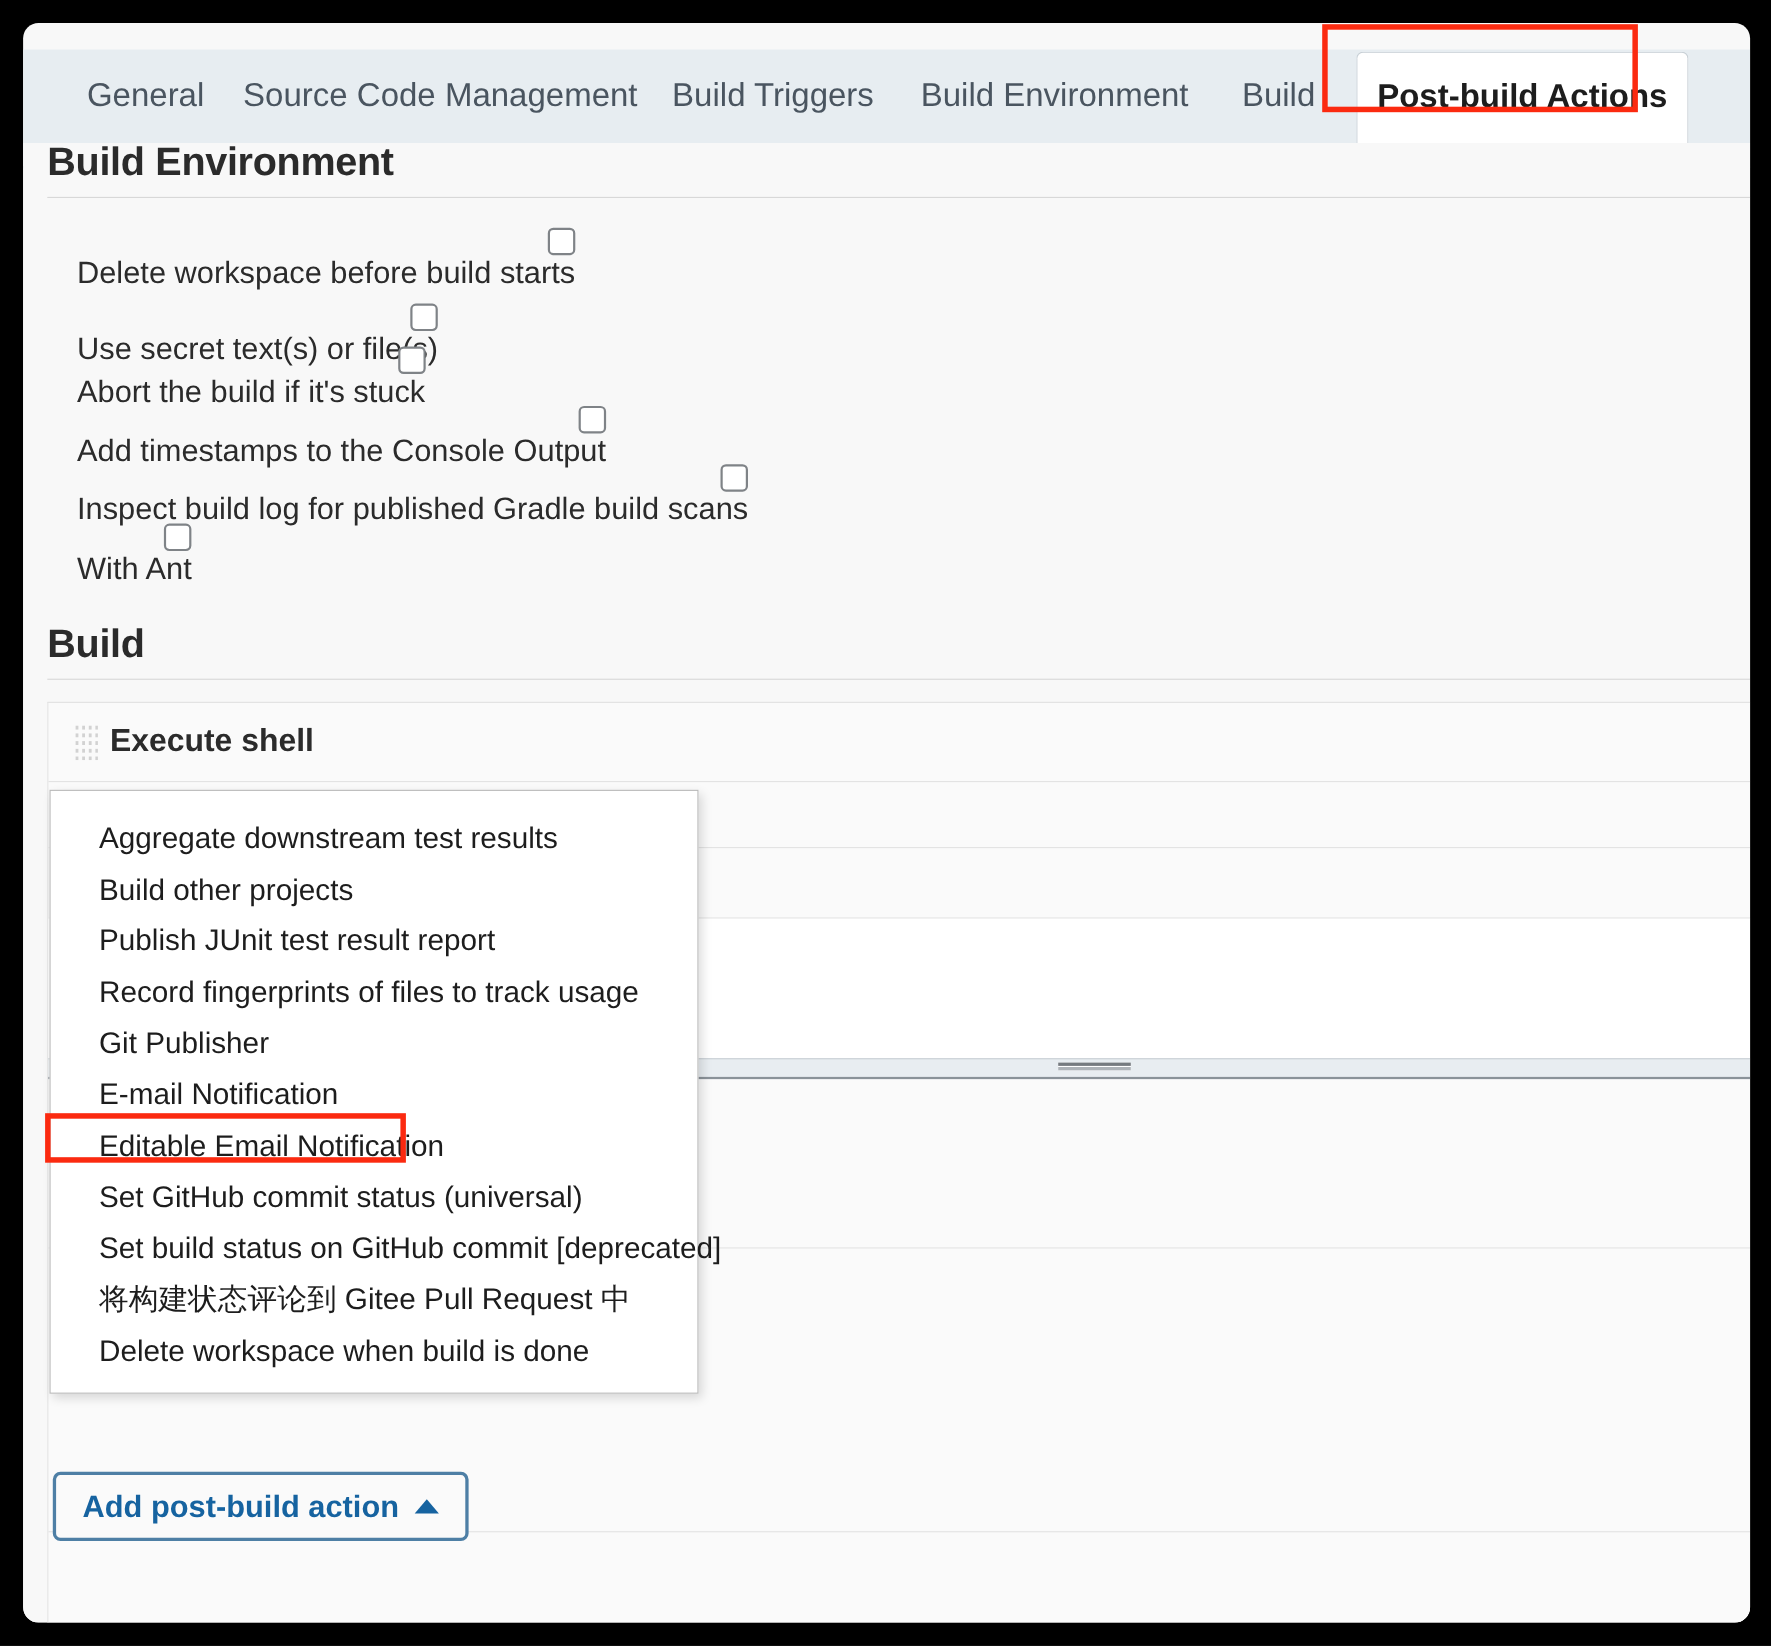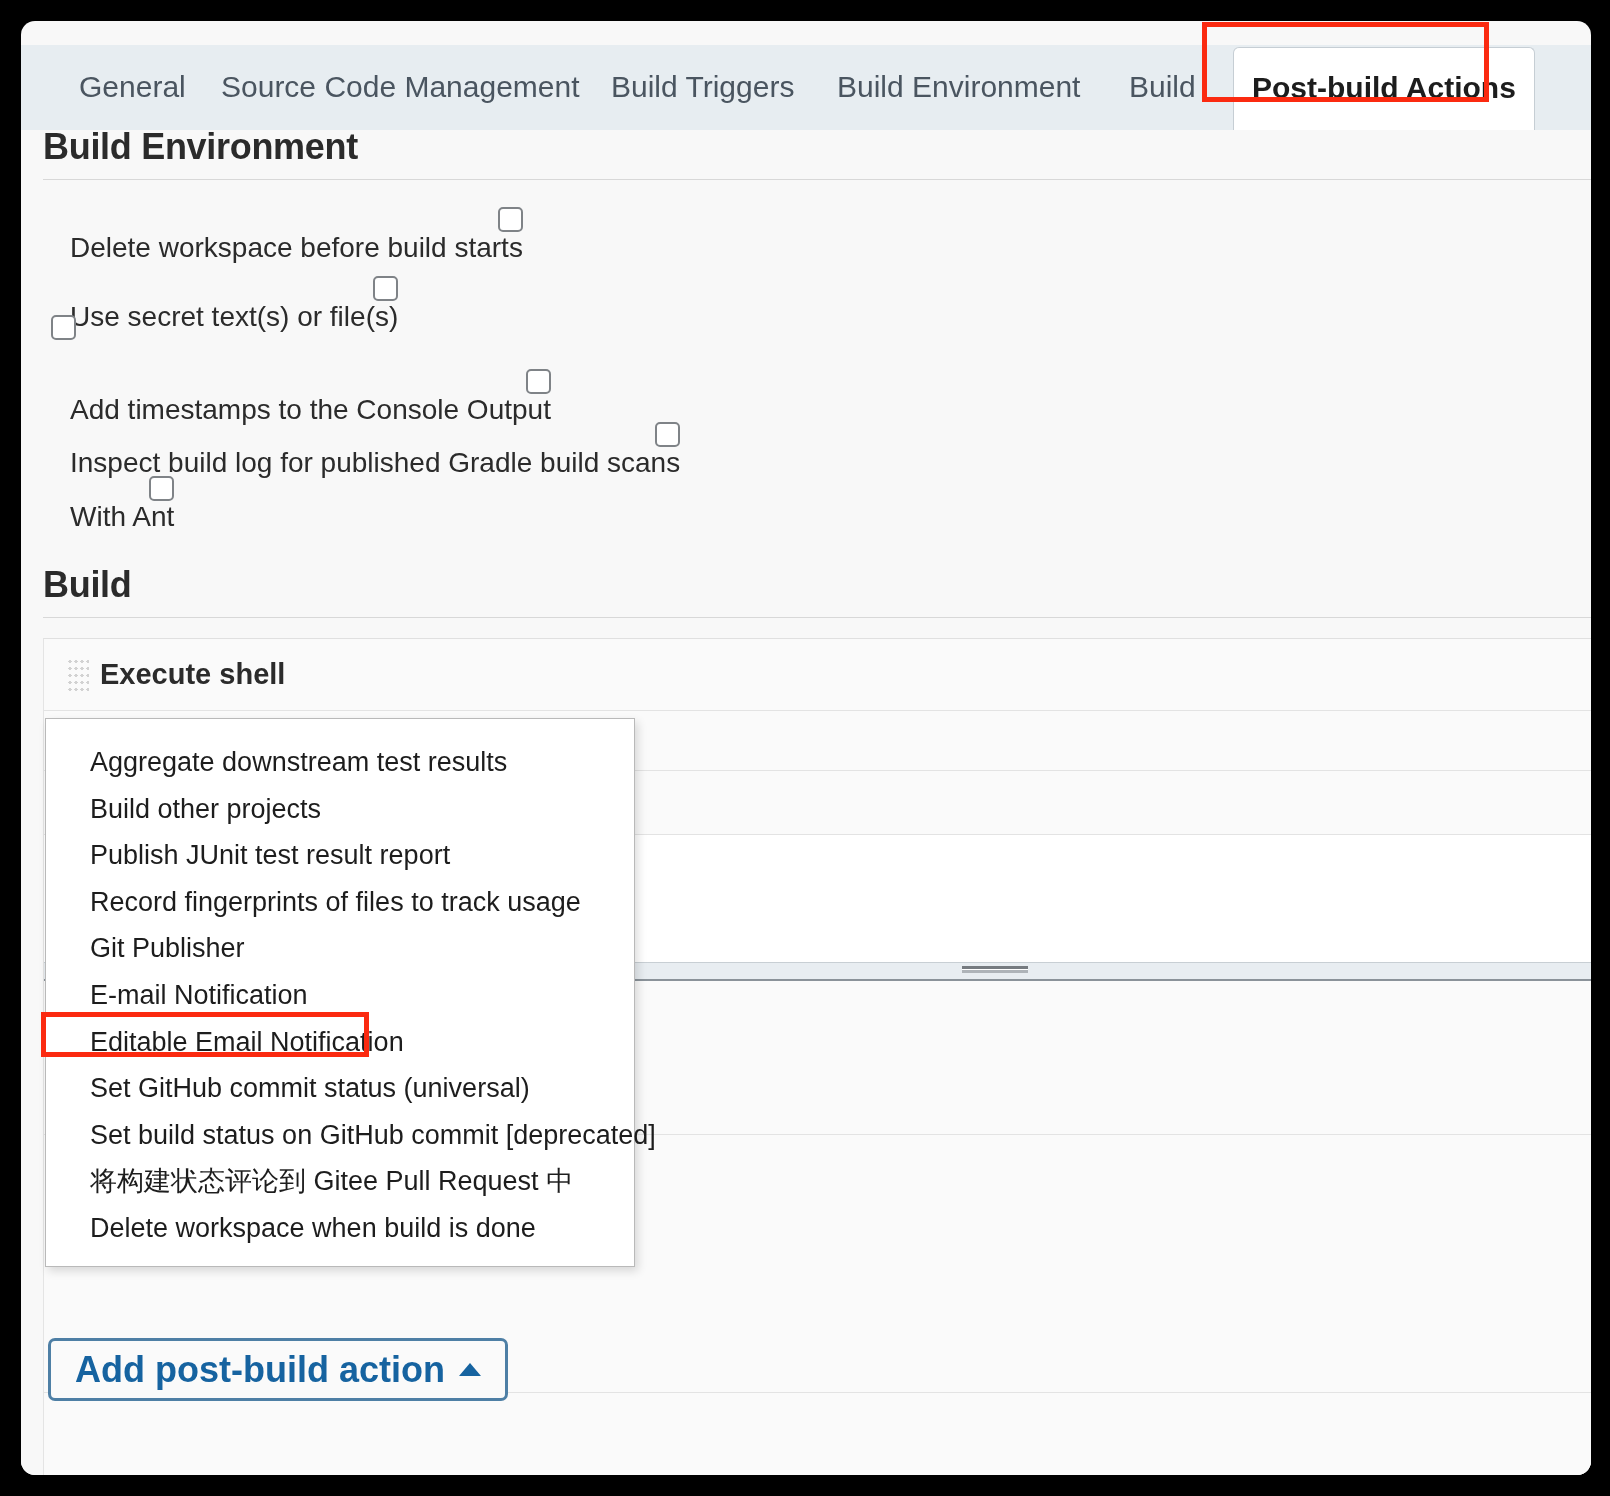--- a/index.html
+++ b/index.html
@@ -238,21 +238,21 @@
     left: 27px;
     top: 1208px;
     height: 63px;
     padding: 0 24px;
     display: flex;
     align-items: center;
     background: #fafafa;
     border: 3px solid #4e7fa5;
     border-radius: 7px;
     color: #1663a0;
-    font-size: 36px;
+    font-size: 28px;
     font-weight: bold;
     cursor: pointer;
     box-sizing: border-box;
     z-index: 35;
   }
   #add-action-caret {
     margin-left: 14px;
     width: 0; height: 0;
     border-left: 11px solid transparent;
     border-right: 11px solid transparent;
@@ -282,20 +282,21 @@
       <div class="cbrow" style="top:77px">
         <span class="cbox"></span>
         <span class="cblabel">Delete workspace before build starts</span>
       </div>
       <div class="cbrow" style="top:146px">
         <span class="cbox"></span>
         <span class="cblabel">Use secret text(s) or file(s)</span>
       </div>
       <div class="cbrow" style="top:185px">
         <span class="cbox"></span>
+        <span class="cblabel">Abort the build if it's stuck</span>
       </div>
       <div class="cbrow" style="top:239px">
         <span class="cbox"></span>
         <span class="cblabel">Add timestamps to the Console Output</span>
       </div>
       <div class="cbrow" style="top:292px">
         <span class="cbox"></span>
         <span class="cblabel">Inspect build log for published Gradle build scans</span>
       </div>
       <div class="cbrow" style="top:346px">

